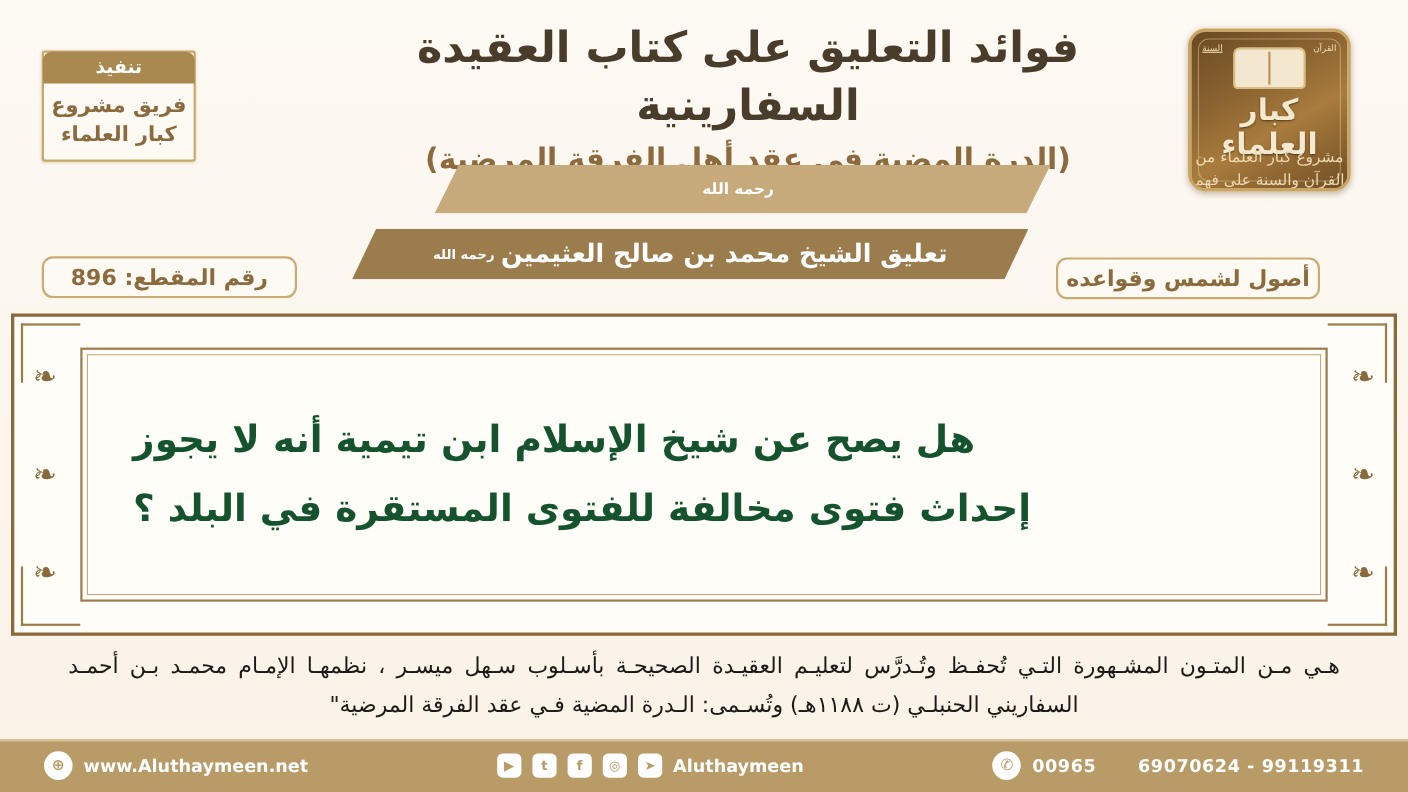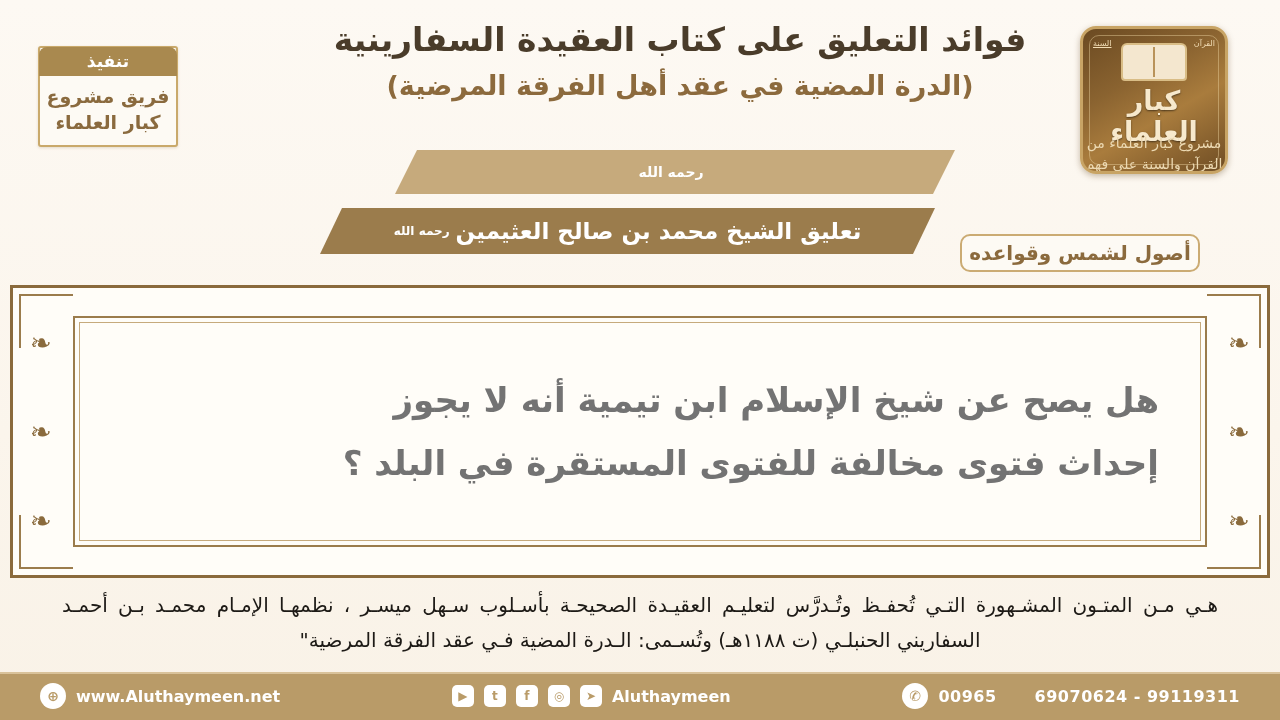--- a/index.html
+++ b/index.html
@@ -71,21 +71,21 @@
     position: absolute; top: 10px; left: 10px;
     color: #f1dcb4; font-size: 8px; text-decoration: underline;
   }
 
   .title-block {
     position: absolute;
     top: 18px; right: 230px; left: 310px;
     text-align: center;
   }
   .main-title {
-    font-size: 33px;
+    font-size: 39px;
     font-weight: bold;
     color: #4a3c2a;
     line-height: 1.35;
   }
   .sub-title {
     font-size: 27px;
     font-weight: bold;
     color: #8c6a3d;
     line-height: 1.4;
     margin-top: 4px;
@@ -209,25 +209,25 @@
     line-height: 1;
   }
   .side-orn.right { right: 4px; }
   .side-orn.left { left: 4px; }
 
   .question {
     position: absolute;
     inset: 0;
     display: flex;
     flex-direction: column;
-    align-items: flex-start;
+    align-items: flex-end;
     justify-content: center;
     padding: 10px 46px;
     text-align: center;
-    color: #737373;
+    color: #14532d;
     font-size: 34px;
     font-weight: bold;
     line-height: 1.85;
   }
 
   
   .body-text {
     position: absolute;
     top: 588px; right: 62px; left: 62px;
     text-align: justify;
@@ -307,20 +307,21 @@
 
     <div class="ribbon ribbon-author">
       <span class="rahimah" style="margin-right:8px;">رحمه الله</span>
     </div>
 
     <div class="ribbon ribbon-sheikh">
       <span>تعليق الشيخ محمد بن صالح العثيمين</span>
       <span class="rahimah" style="margin-right:6px;">رحمه الله</span>
     </div>
 
+    <div class="pill pill-clip">رقم المقطع: 896</div>
     <div class="pill pill-topic">أصول لشمس وقواعده</div>
   </div>
 
   <div class="frame">
     <div class="corner tl"></div>
     <div class="corner tr"></div>
     <div class="corner bl"></div>
     <div class="corner br"></div>
 
     <div class="side-orn right">

